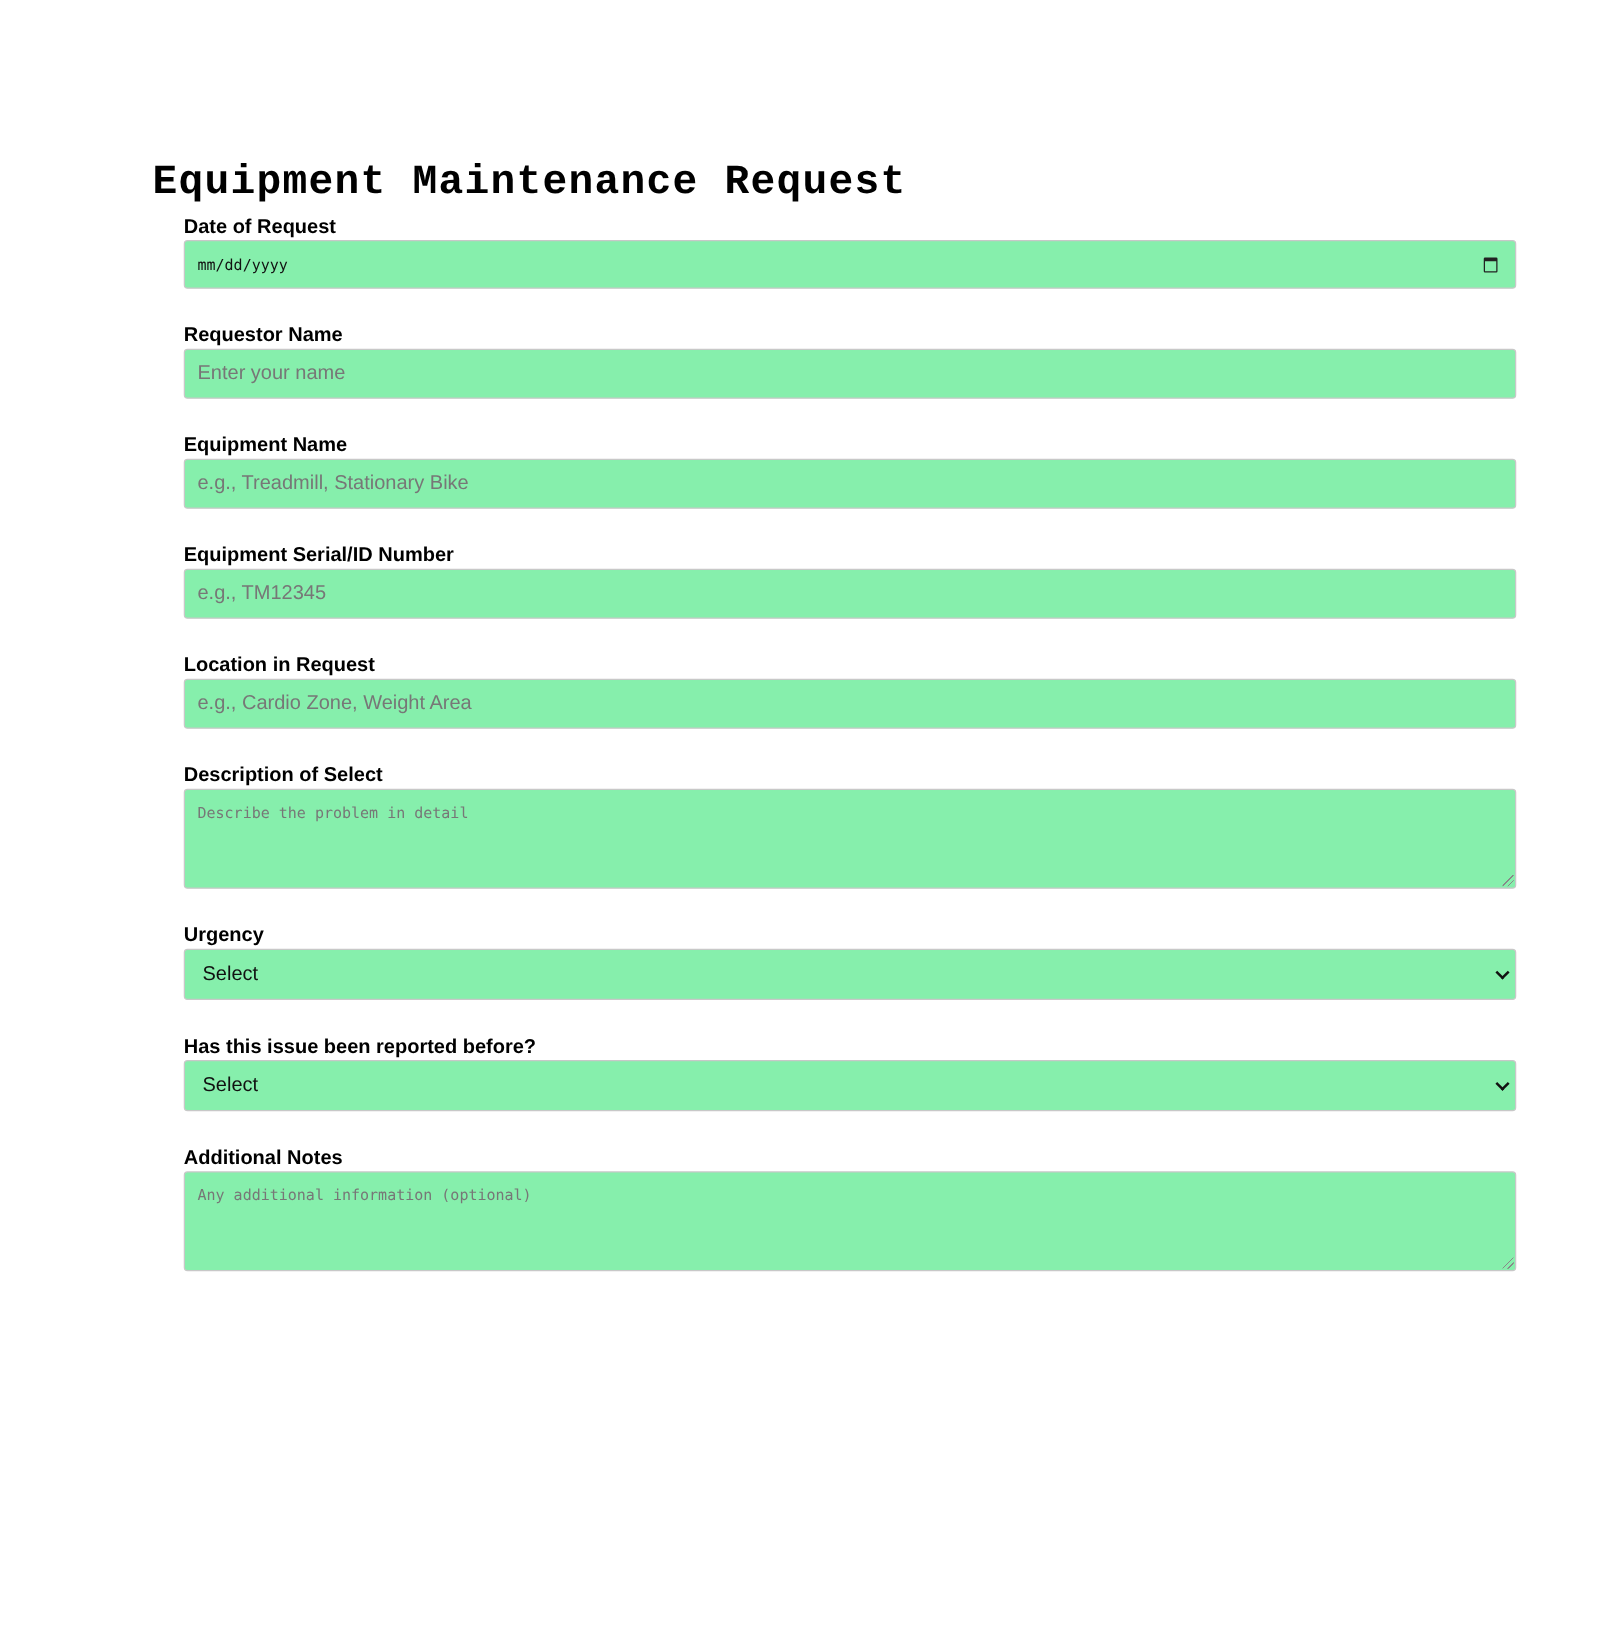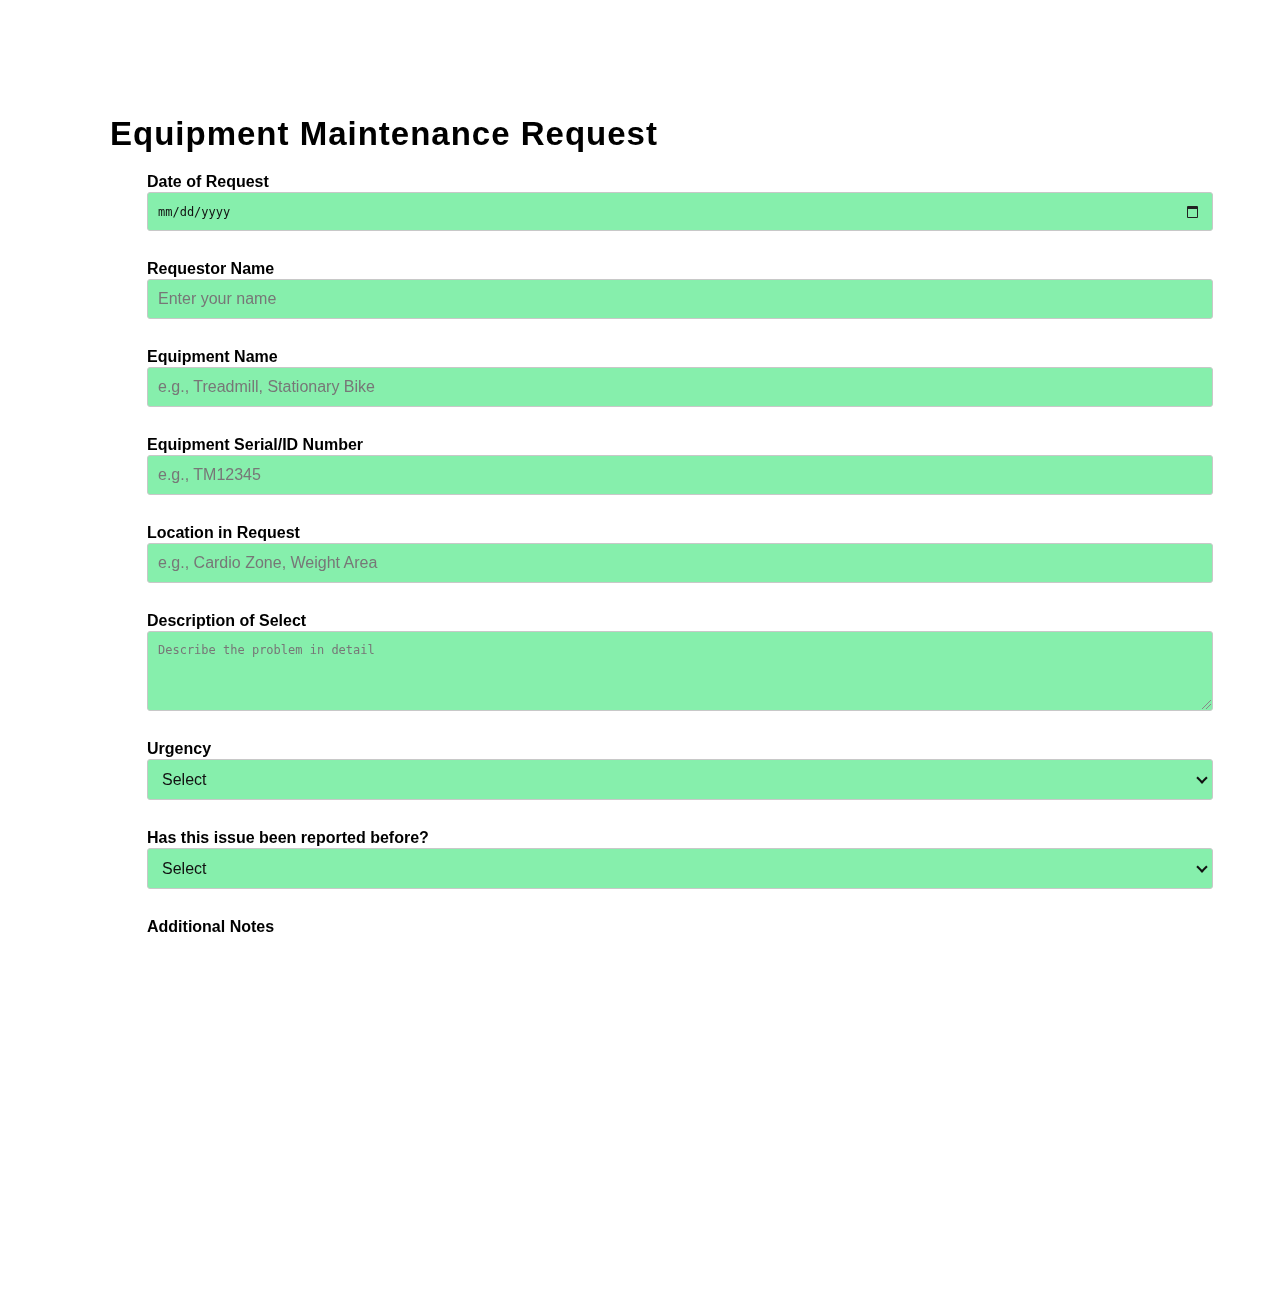--- a/index.html
+++ b/index.html
@@ -8,29 +8,30 @@
     font-family: "Liberation Sans", sans-serif;
     color: #000;
   }
   .container {
     position: absolute;
     left: 106px;
     top: 0;
     width: 1066px;
   }
   h1 {
-    margin: 4px;
+    margin: 16px;
     position: absolute;
     top: 110px;
     left: 0;
     font-size: 33px;
     font-weight: bold;
     letter-spacing: 1px;
     line-height: 40px;
     white-space: nowrap;
+    font-family: Liberation Mono, monospace;
   }
   .field { position: absolute; left: 0; width: 1205px; padding-left: 41px; }
   .field label {
     display: block;
     font-size: 16px;
     font-weight: bold;
     line-height: 18px;
     height: 18px;
     margin-bottom: 0;
   }
@@ -144,14 +145,18 @@
   <div class="field" style="top:829px;">
     <label>Has this issue been reported before?</label>
     <div class="control select" style="margin-top:1px;">
       <span class="val">Select</span>
       <span class="chev-icon"></span>
     </div>
   </div>
 
   <div class="field" style="top:918px;">
     <label>Additional Notes</label>
+    <div class="control textarea" style="margin-top:1px;">
+      <span class="ph">Any additional information (optional)</span>
+      <span class="resize-icon"></span>
+    </div>
   </div>
 </div>
 
 </body></html>

